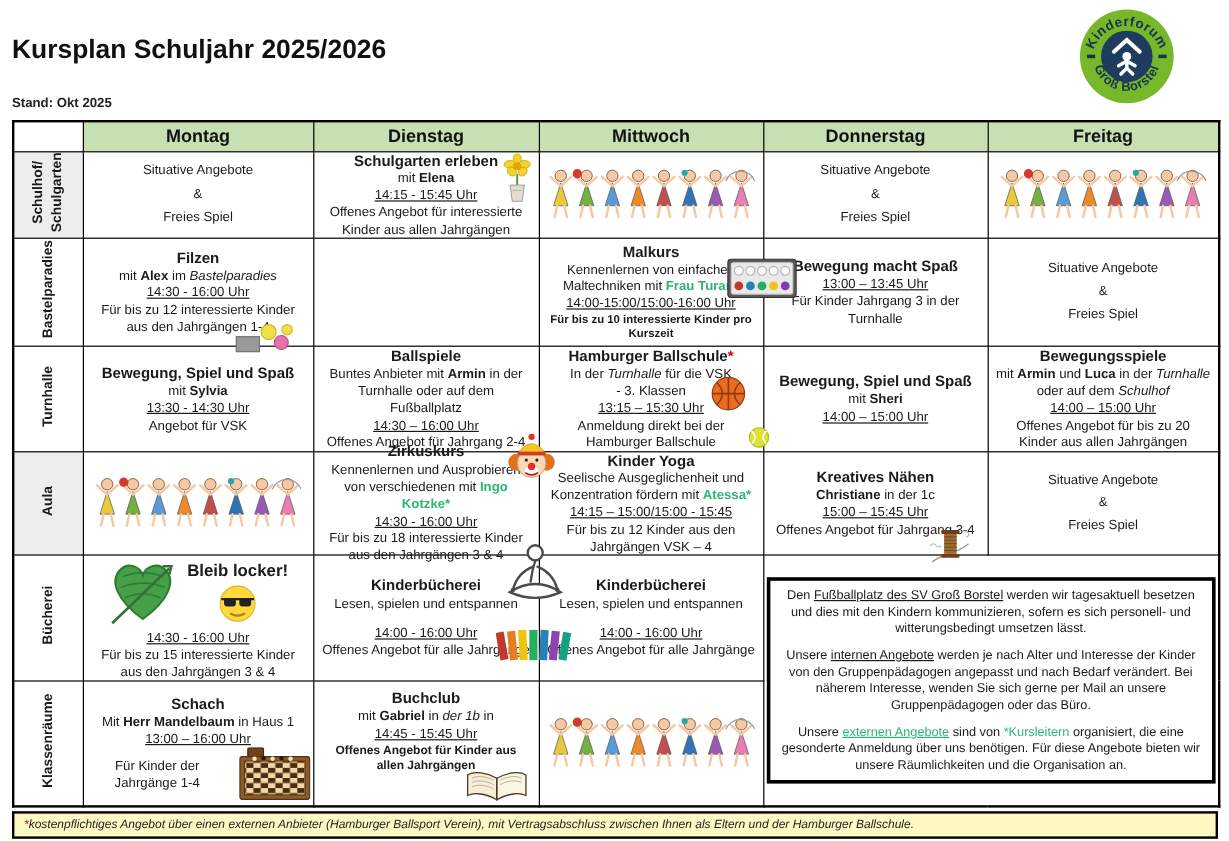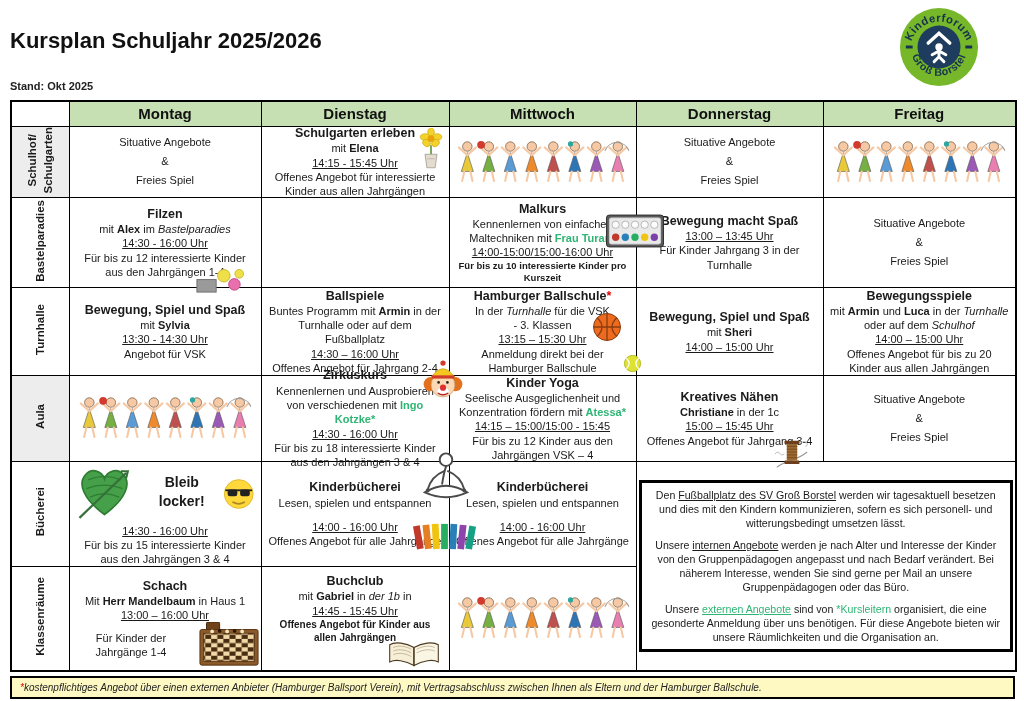--- a/index.html
+++ b/index.html
@@ -42,21 +42,21 @@
   .ic-clown{right:-16px;bottom:-24px;width:44px;height:42px;z-index:4}
   .ic-basketball{right:14px;top:24px;width:30px;height:30px}
   .ic-tennis{right:-6px;bottom:2px;width:19px;height:19px;z-index:3}
   .ic-spool{right:12px;bottom:-10px;width:38px;height:36px;z-index:3}
   .ic-yoga{right:-26px;top:-12px;width:58px;height:54px;z-index:3}
   .ic-books{right:-28px;bottom:14px;width:64px;height:31px;z-index:3}
   .ic-chess{right:2px;bottom:3px;width:60px;height:45px}
   .ic-book{right:8px;bottom:0;width:54px;height:36px}
   .bl-top{display:flex;align-items:center;gap:8px;margin-bottom:2px}
   .ic-heart{position:static;width:58px;height:60px}
-  .bl-col{display:flex;flex-direction:row;align-items:flex-end}
+  .bl-col{display:flex;flex-direction:column;align-items:center}
   .bl-title{font-size:14px;font-weight:bold}
   .ic-cool{position:static;width:32px;height:32px;margin-top:2px}
   .schach-note{margin-right:68px;white-space:pre-line}
   .infocell{vertical-align:top}
   .infobox{margin:2px;border:3px solid #000;background:#fff;text-align:center;padding:5px 9px;font-size:10.6px;line-height:1.33}
   .infobox p{margin:0 0 8px 0}
   .infobox p:last-child{margin:0}
   .footnote{position:absolute;left:10px;top:676px;width:1005px;border:2px solid #000;padding:4px 8px;
             font-size:10px;font-style:italic;color:#222;background:#fef9c3}
 </style>
@@ -336,21 +336,21 @@
           <div class="time">13:30 - 14:30 Uhr</div>
           <div class="line">Angebot für VSK</div>
         </div>
       </td>
       <td>
         <div class="cell">
           <svg class="icon ic-clown" viewBox="0 0 50 46">
                 <use href="#sym-clown"></use>
               </svg>
           <div class="title">Ballspiele</div>
-          <div class="line"><span>Buntes Programm mit </span><span class="b">Armin</span><span> in der Turnhalle oder auf dem Fußballplatz</span></div>
+          <div class="line"><span>Buntes Anbieter mit </span><span class="b">Armin</span><span> in der Turnhalle oder auf dem Fußballplatz</span></div>
           <div class="time">14:30 – 16:00 Uhr</div>
           <div class="line">Offenes Angebot für Jahrgang 2-4</div>
         </div>
       </td>
       <td>
         <div class="cell">
           <svg class="icon ic-basketball" viewBox="0 0 30 30">
                 <use href="#sym-basketball"></use>
               </svg>
           <svg class="icon ic-tennis" viewBox="0 0 20 20">
@@ -461,21 +461,21 @@
         <div class="cell">
           <div class="title">Kinderbücherei</div>
           <div class="line">Lesen, spielen und entspannen</div>
           <div class="time" style="margin-top:10px">14:00 - 16:00 Uhr</div>
           <div class="line">Offenes Angebot für alle Jahrgänge</div>
         </div>
       </td>
       <td class="infocell" colspan="2" rowspan="2">
         <div class="infobox">
           <p><span>Den </span><span class="u">Fußballplatz des SV Groß Borstel</span><span> werden wir tagesaktuell besetzen und dies mit den Kindern kommunizieren, sofern es sich personell- und witterungsbedingt umsetzen lässt.</span></p>
-          <p><span>Unsere </span><span class="u">internen Angebote</span><span> werden je nach Alter und Interesse der Kinder von den Gruppenpädagogen angepasst und nach Bedarf verändert. Bei näherem Interesse, wenden Sie sind gerne per Mail an unsere Gruppenpädagogen oder das Büro.</span></p>
+          <p><span>Unsere </span><span class="u">internen Angebote</span><span> werden je nach Alter und Interesse der Kinder von den Gruppenpädagogen angepasst und nach Bedarf verändert. Bei näherem Interesse, wenden Sie sich gerne per Mail an unsere Gruppenpädagogen oder das Büro.</span></p>
           <p><span>Unsere </span><span class="g u">externen Angebote</span><span> sind von </span><span class="g">*Kursleitern</span><span> organisiert, die eine gesonderte Anmeldung über uns benötigen. Für diese Angebote bieten wir unsere Räumlichkeiten und die Organisation an.</span></p>
         </div>
       </td>
     </tr>
 
     <tr class="r6">
       <th class="room"><span class="roomtext">Klassenräume</span></th>
       <td>
         <div class="cell">
           <svg class="icon ic-chess" viewBox="0 0 64 48">

